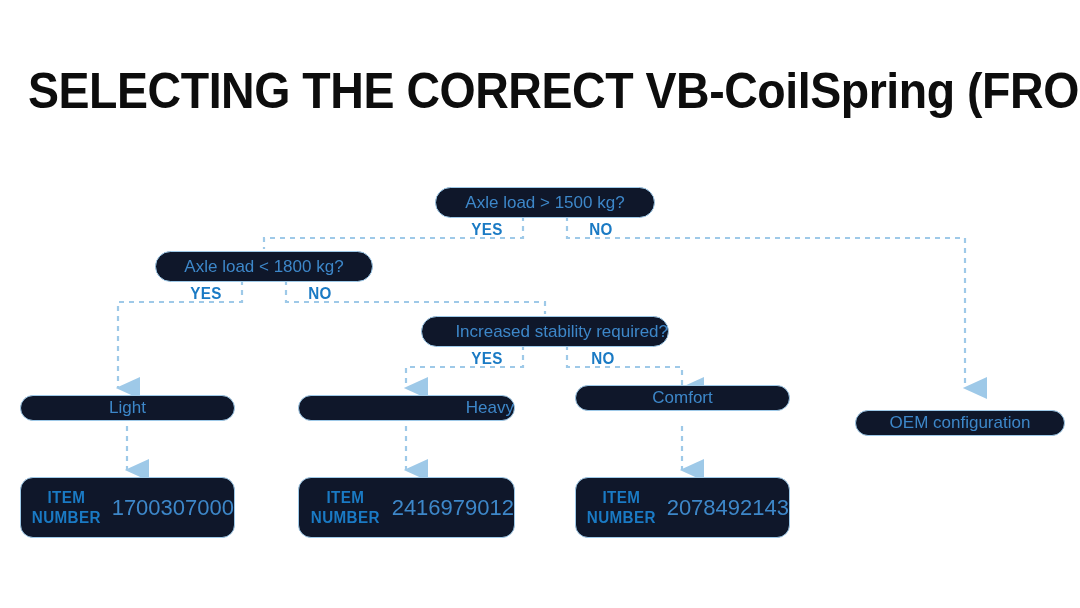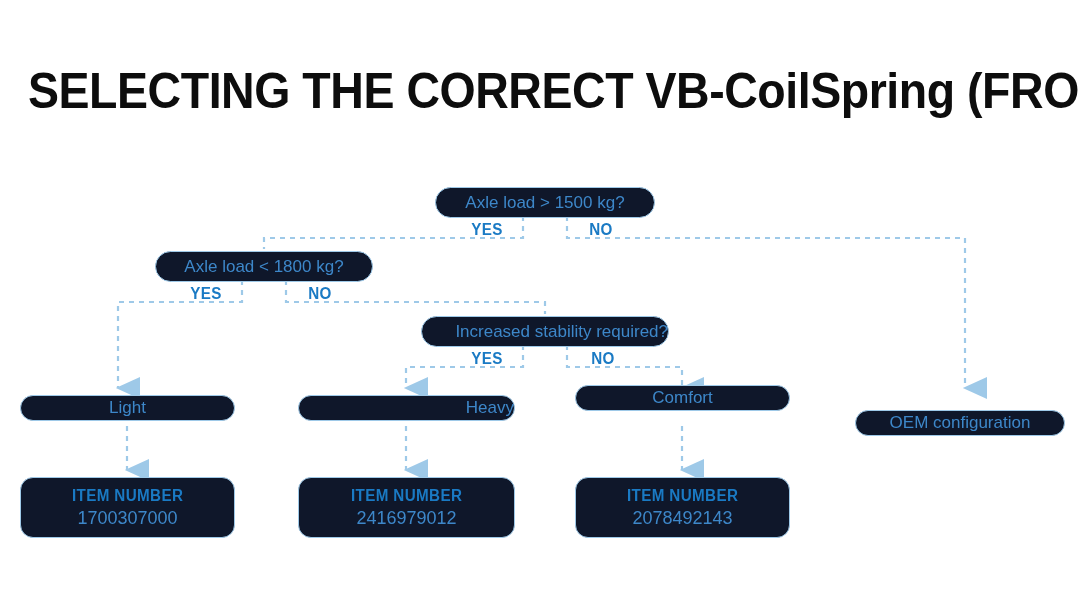--- a/index.html
+++ b/index.html
@@ -66,33 +66,33 @@
     font-size: 17px;
   }
   .node-result {
     height: 26px;
     border-radius: 16px;
     font-size: 17px;
   }
   .node-item {
     height: 61px;
     border-radius: 13px;
-    flex-direction: column;
+    flex-direction: row;
     justify-content: center;
   }
   .item-label {
     font-size: 16px;
     font-weight: bold;
     color: #1a7ac4;
     letter-spacing: 0.4px;
     line-height: 20px;
     transform: scaleX(0.95);
   }
   .item-value {
-    font-size: 18px;
+    font-size: 22px;
     font-weight: normal;
     color: #3d87c9;
     line-height: 24px;
   }
 
   
   .branch-label {
     position: absolute;
     font-size: 16px;
     font-weight: bold;

